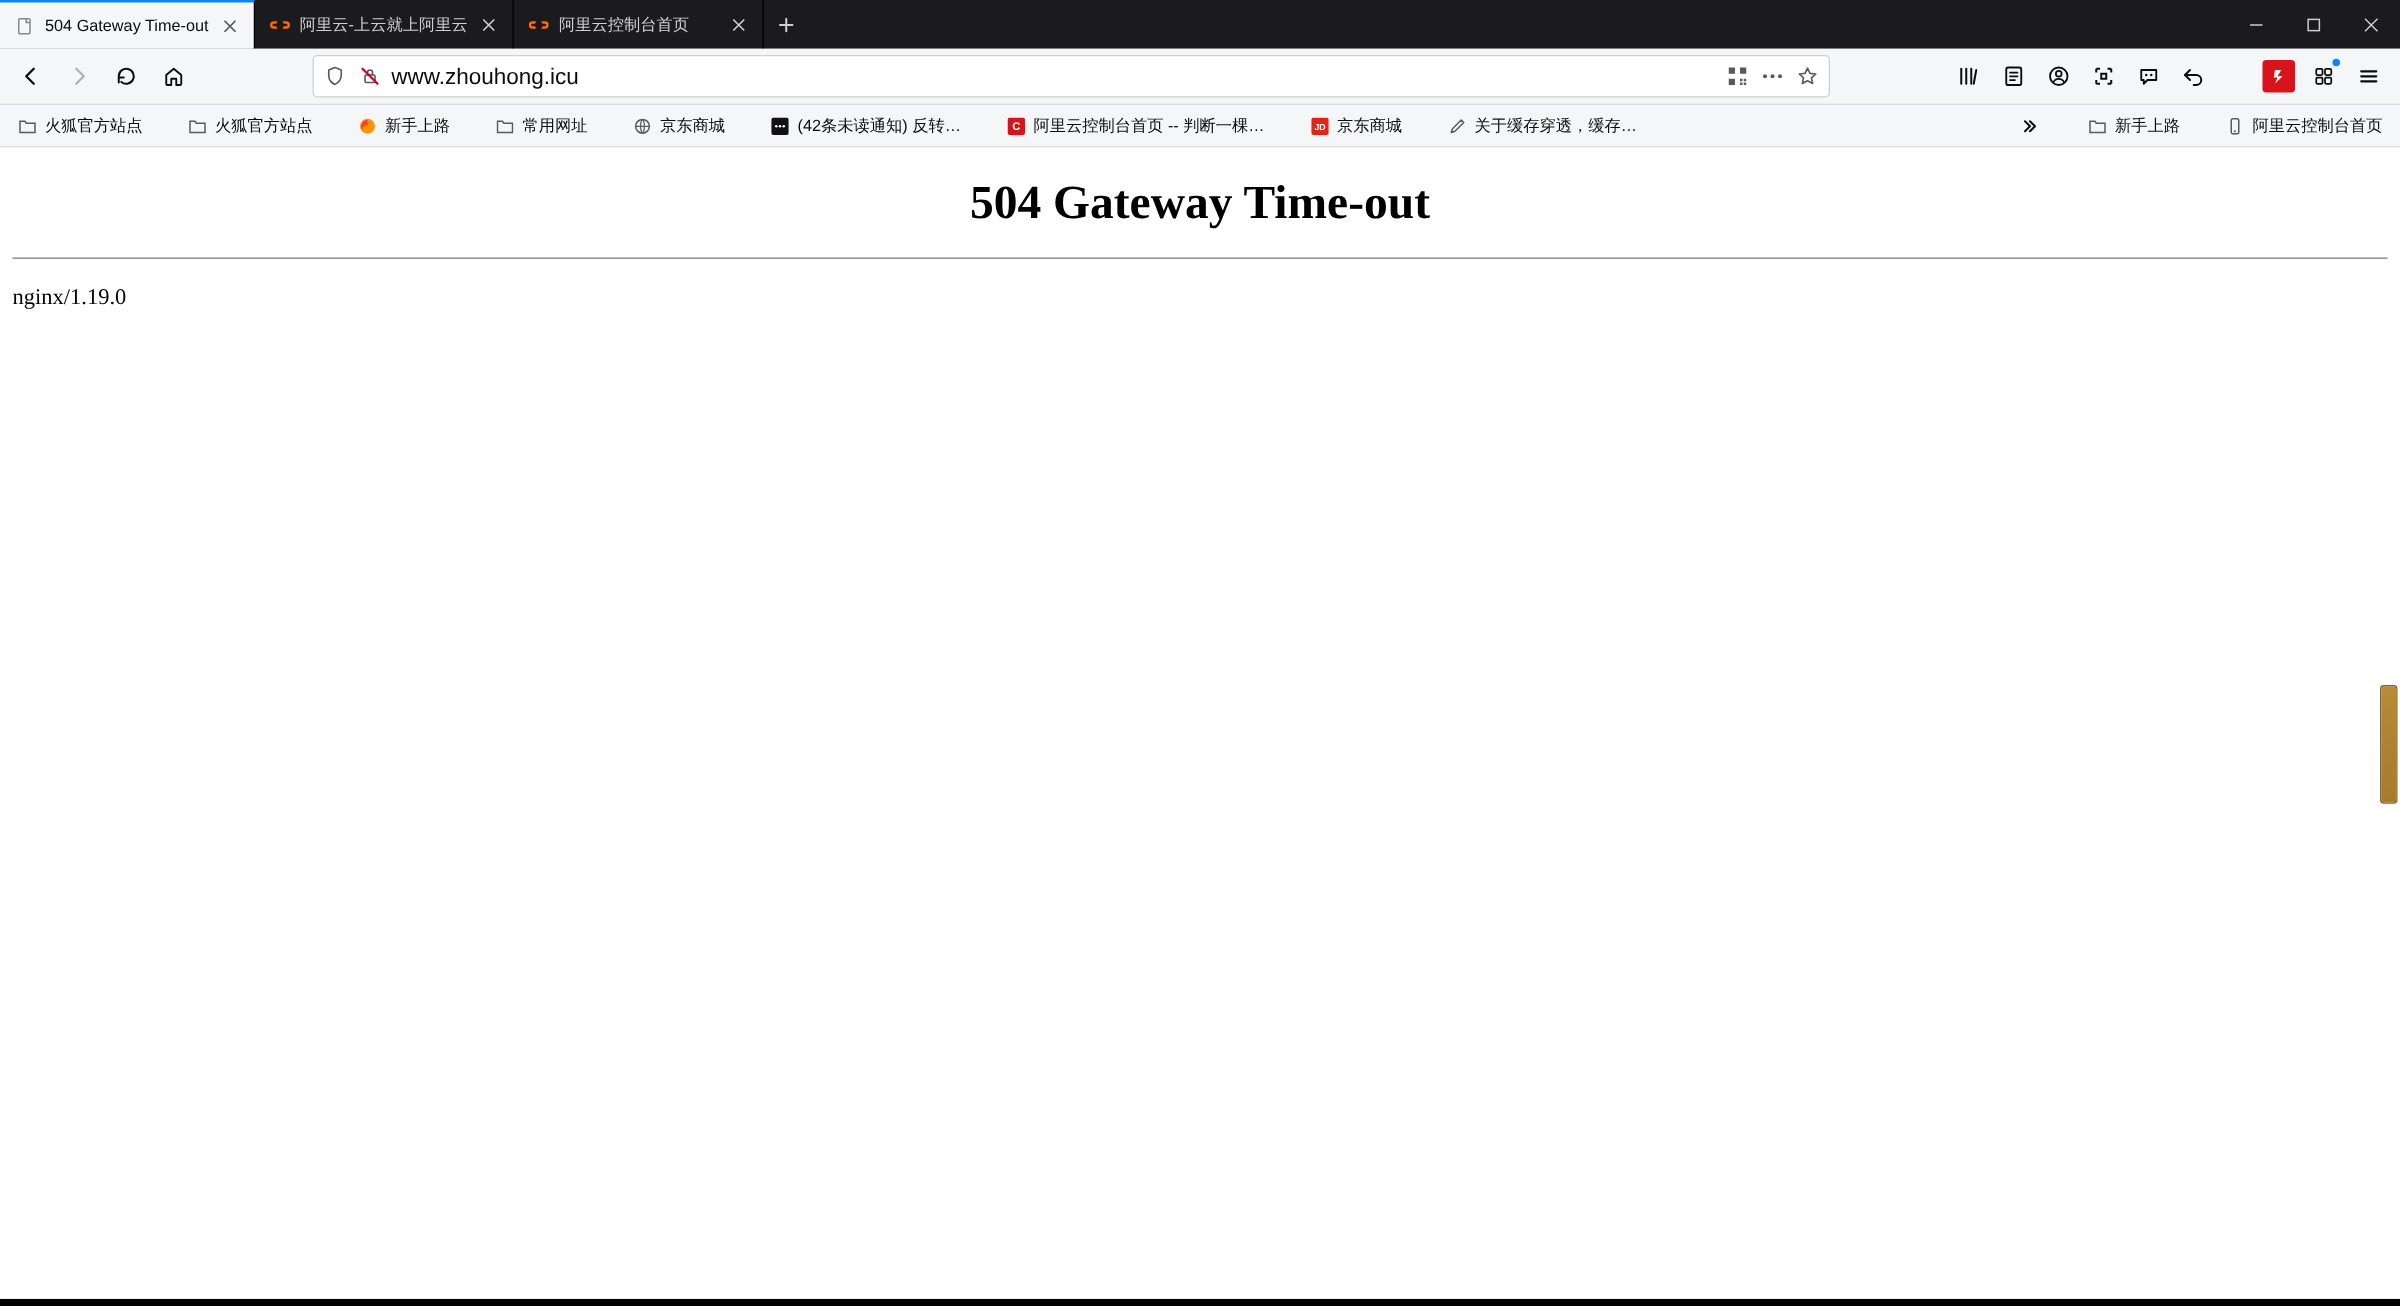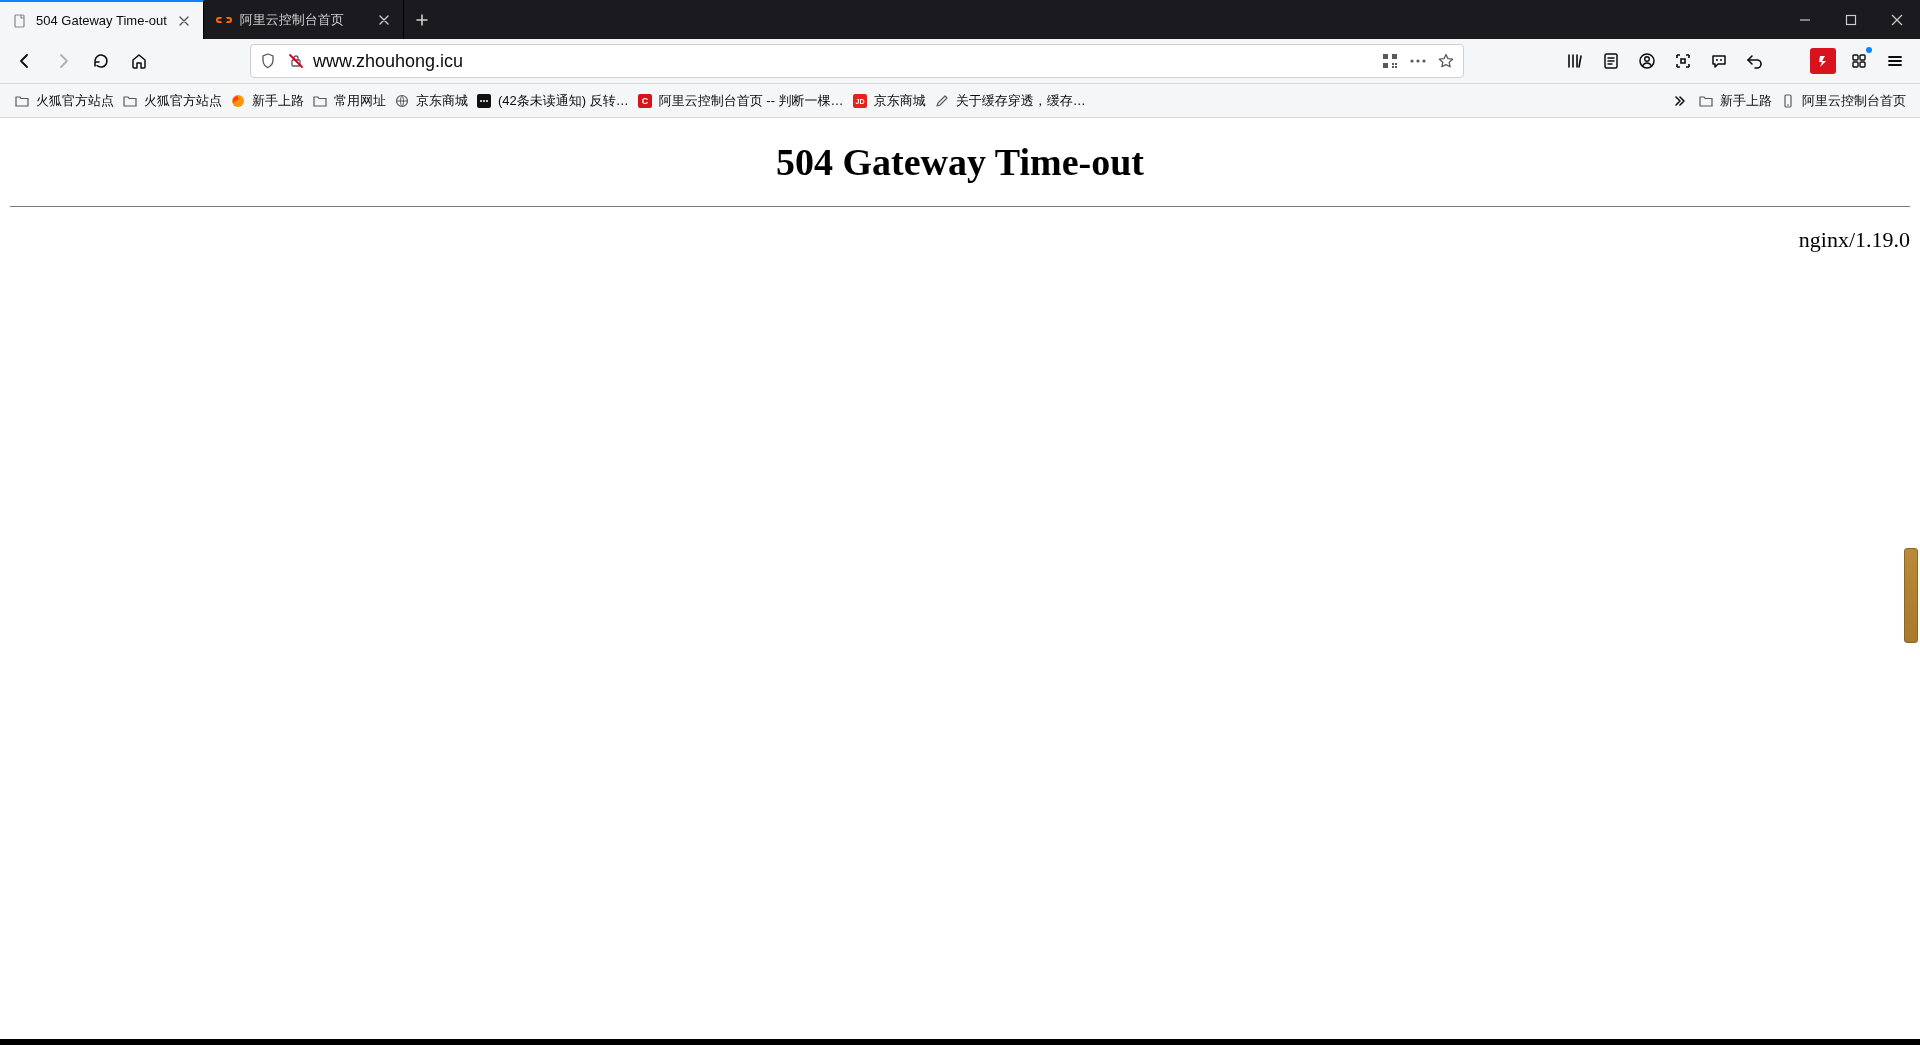--- a/index.html
+++ b/index.html
@@ -23,32 +23,32 @@
   .nav-btn.disabled { color:#b1b1b3; }
   .urlbar { flex: 1; height: 34px; background:#fff; border:1px solid #cfcfd1; border-radius: 4px; display:flex; align-items:center; padding: 0 6px; gap: 6px; margin: 0 90px 0 90px; }
   .urlbar .url-input { flex:1; border:none; outline:none; font-size:18px; color:#0c0c0c; background:transparent; }
   .url-icon { width:22px; height:22px; display:flex; align-items:center; justify-content:center; color:#5a5a5a; }
   .toolbar-right { display:flex; align-items:center; gap:2px; }
   .ext-flash { width:26px; height:26px; background:#d9131b; display:flex; align-items:center; justify-content:center; border-radius:3px; }
   .notif-dot { position:relative; }
   .notif-dot::after { content:""; position:absolute; top:3px; right:4px; width:6px; height:6px; background:#0a84ff; border-radius:50%; }
 
   
-  .bookmarks { height: 34px; background:#f5f6f7; display:flex; align-items:center; padding: 0 10px; gap: 0; border-bottom: 1px solid #d7d7db; font-size:13px; color:#0c0c0c; }
+  .bookmarks { height: 34px; background:#f5f6f7; display:flex; align-items:center; padding: 0 10px; gap: 28px; border-bottom: 1px solid #d7d7db; font-size:13px; color:#0c0c0c; }
   .bm { display:flex; align-items:center; gap:6px; white-space:nowrap; cursor:default; padding:3px 4px; border-radius:3px; }
   .bm .bm-ico { width:16px; height:16px; flex:0 0 16px; display:flex; align-items:center; justify-content:center; }
   .bm-spacer { flex:1; }
   .bm-overflow { width:24px; height:24px; display:flex; align-items:center; justify-content:center; }
 
   
   .page { flex:1; background:#fff; overflow:auto; position:relative; }
   .page-inner { padding: 22px 10px 0 10px; }
   .err-h1 { font-family: "Times New Roman", Times, serif; font-weight: bold; font-size: 38px; text-align:center; margin-bottom: 22px; }
   .err-hr { border:none; border-top:1px solid #7a7a7a; margin: 0 0 14px 0; }
-  .err-sub { font-family: "Times New Roman", Times, serif; font-size: 22px; text-align:right;margin-top:20px; }
+  .err-sub { font-family: "Times New Roman", Times, serif; font-size: 18px; text-align:left;margin-top:20px; }
 
   
   .taskbar { height: 6px; background:#000; }
 
   
   svg { display:block; }
 
   
   .scroll-hint { position:absolute; right:2px; top:430px; width:14px; height:95px; background:linear-gradient(#b88b3a,#a77a2c); border-radius:3px; border:1px solid #8a6620; }
 </style>
@@ -65,20 +65,33 @@
         </svg>
     </span>
     <span class="label">504 Gateway Time-out</span>
     <span class="close">
       <svg width="10" height="10" viewBox="0 0 10 10">
           <path d="M1 1l8 8M9 1l-8 8" stroke="#555" stroke-width="1.4" stroke-linecap="round"></path>
         </svg>
     </span>
   </div>
 
+  <div class="tab">
+    <span class="favicon">
+      <svg width="16" height="16" viewBox="0 0 16 16">
+          <path d="M3 5h3l-1 2H3a1 1 0 000 2h2l1 2H3a3 3 0 010-6zm10 0h-3l1 2h2a1 1 0 010 2h-2l-1 2h3a3 3 0 000-6z" fill="#ff6a00"></path>
+        </svg>
+    </span>
+    <span class="label">阿里云-上云就上阿里云</span>
+    <span class="close">
+      <svg width="10" height="10" viewBox="0 0 10 10">
+          <path d="M1 1l8 8M9 1l-8 8" stroke="#ccc" stroke-width="1.4" stroke-linecap="round"></path>
+        </svg>
+    </span>
+  </div>
 
   <div class="tab">
     <span class="favicon">
       <svg width="16" height="16" viewBox="0 0 16 16">
           <path d="M3 5h3l-1 2H3a1 1 0 000 2h2l1 2H3a3 3 0 010-6zm10 0h-3l1 2h2a1 1 0 010 2h-2l-1 2h3a3 3 0 000-6z" fill="#ff6a00"></path>
         </svg>
     </span>
     <span class="label">阿里云控制台首页</span>
     <span class="close">
       <svg width="10" height="10" viewBox="0 0 10 10">

